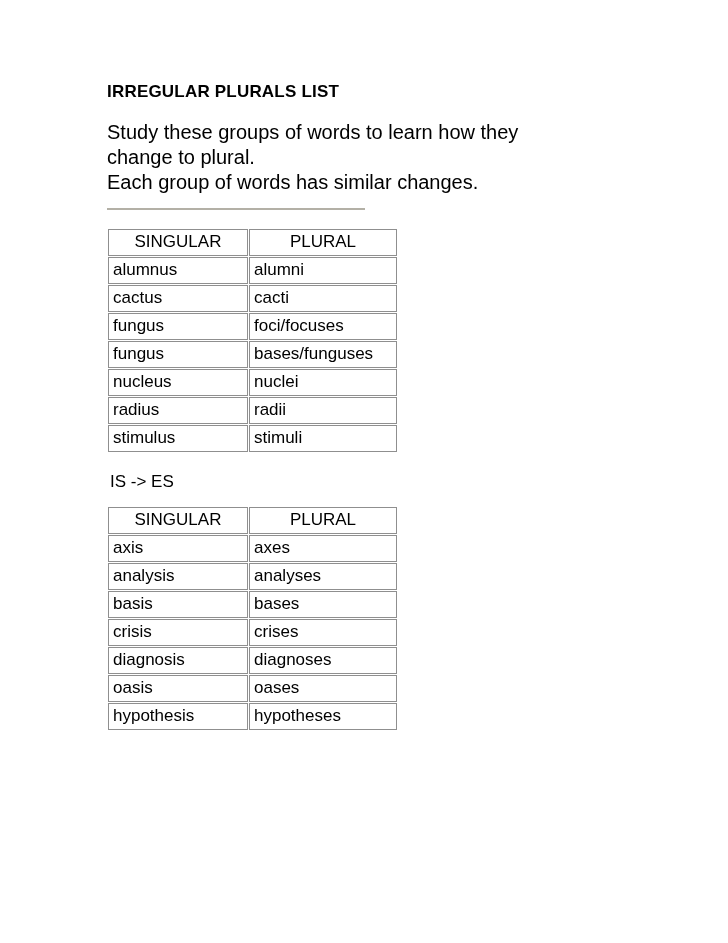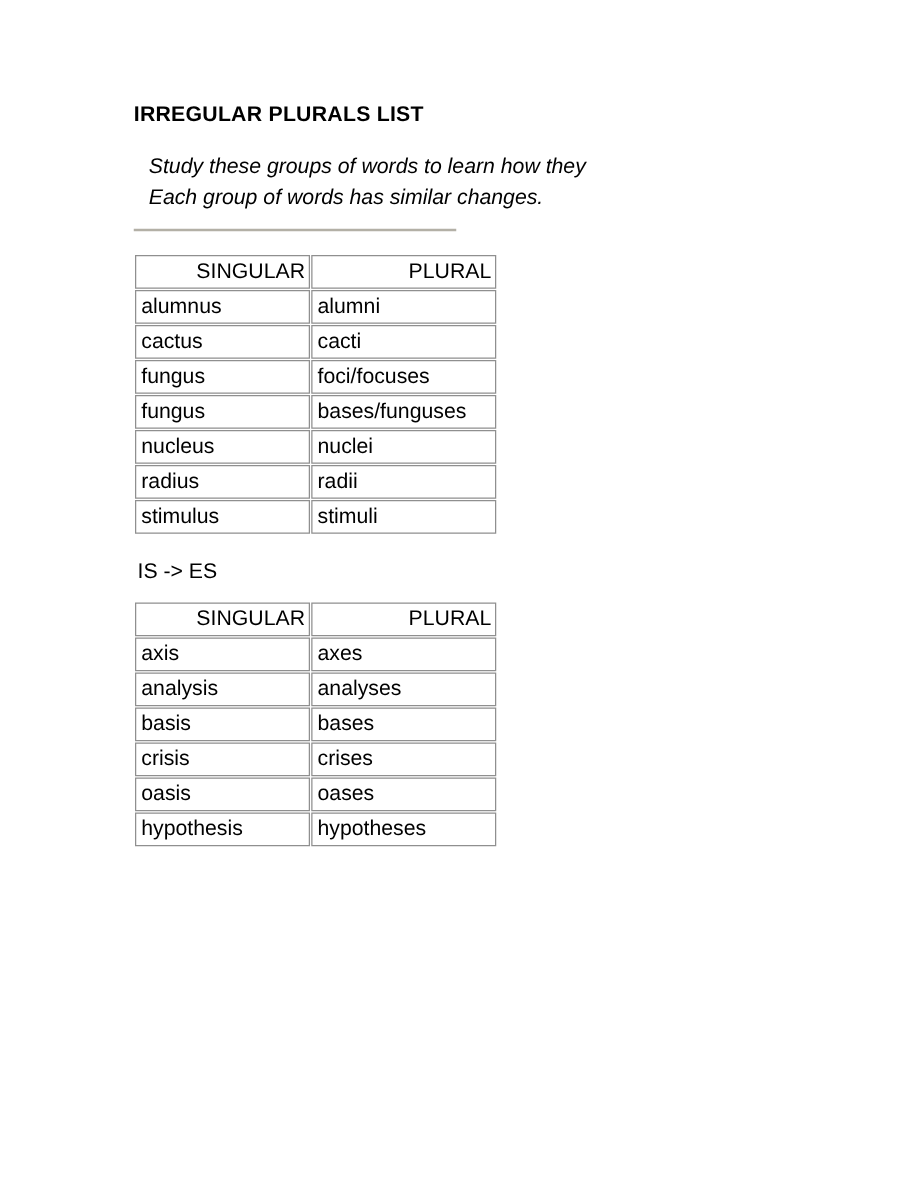--- a/index.html
+++ b/index.html
@@ -24,25 +24,24 @@
     padding: 82px 0 12px 107px;
   }
   .doc-title {
     font-size: 17px;
     font-weight: bold;
     letter-spacing: 0.2px;
     margin: 0 0 18px 0;
     line-height: 20px;
   }
   .intro {
-    font-size: 17px;
+    font-size: 20px;
     line-height: 25px;
-    margin: 12px;
+    margin: 0;
     max-width: 460px;
-    font-style: italic;
   }
   .intro-line {
     display: block;
   }
   .divider {
     width: 258px;
     height: 2px;
     background: #b3b0a6;
     border: 0;
     margin: 13px 0 0 0;
@@ -74,35 +73,36 @@
     height: 26px;
     padding: 2px 3px 3px 4px;
     box-sizing: border-box;
     vertical-align: middle;
     white-space: nowrap;
     overflow: hidden;
   }
   table.plural-table col.c-singular { width: 140px; }
   table.plural-table col.c-plural   { width: 148px; }
   table.plural-table th {
-    text-align: right;
+    text-align: center;
     padding: 2px 3px 3px 3px;
   }
   .table-wrap { margin: 0; }
   #t2wrap { margin-top: 0; }
 </style>
 </head>
 <body>
 
 <div class="page">
 
   <h1 class="doc-title">IRREGULAR PLURALS LIST</h1>
 
   <p class="intro">
     <span class="intro-line">Study these groups of words to learn how they</span>
+    <span class="intro-line">change to plural.</span>
     <span class="intro-line">Each group of words has similar changes.</span>
   </p>
 
   <hr class="divider">
 
   <div class="section">
     <div class="table-wrap" id="t1wrap">
       <table class="plural-table" id="table-1">
         <colgroup>
           <col class="c-singular">
@@ -173,20 +173,24 @@
             </tr>
             <tr>
               <td>basis</td>
               <td>bases</td>
             </tr>
             <tr>
               <td>crisis</td>
               <td>crises</td>
             </tr>
             <tr>
+              <td>diagnosis</td>
+              <td>diagnoses</td>
+            </tr>
+            <tr>
               <td>oasis</td>
               <td>oases</td>
             </tr>
             <tr>
               <td>hypothesis</td>
               <td>hypotheses</td>
             </tr>
           </tbody>
       </table>
     </div>

